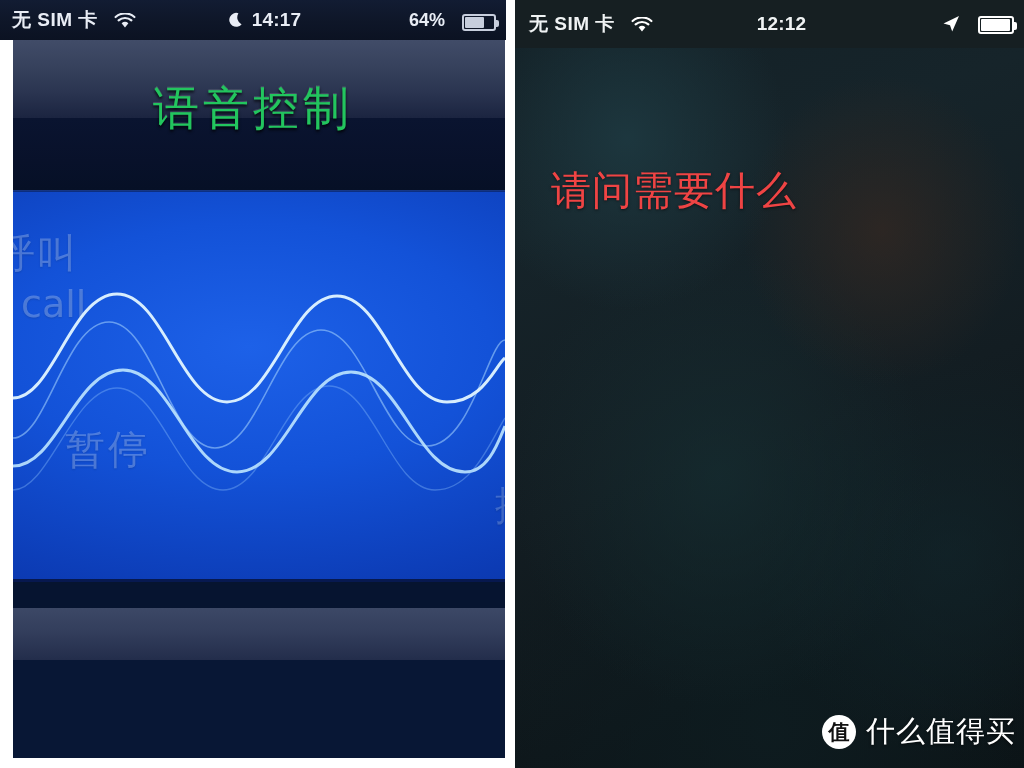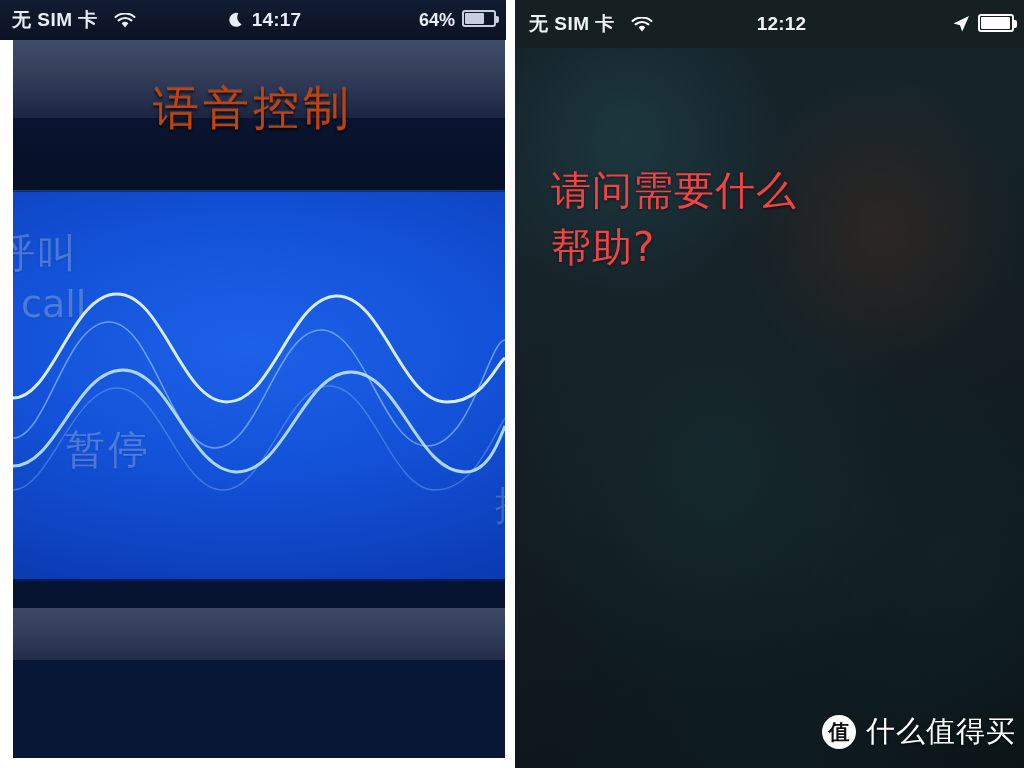--- a/index.html
+++ b/index.html
@@ -57,22 +57,22 @@
     display: flex;
     align-items: center;
     justify-content: center;
     gap: 7px;
     padding-left: 24px;
   }
   .sb-right-group {
     position: absolute;
     right: 10px;
     display: flex;
-    align-items: flex-start;
-    gap: 7px;
+    align-items: flex-end;
+    gap: 17px;
   }
   .sim-text { letter-spacing: 0.5px; font-size: 19px; }
   .wifi-icon { display: inline-block; width: 22px; height: 16px; }
   .moon-icon { display:inline-block; width: 16px; height: 17px; }
   .clock-text { font-size: 19px; font-weight: bold; letter-spacing: 0.2px;}
   .pct-text { font-size: 18px; font-weight: bold; }
   .battery {
     position: relative;
     width: 34px; height: 17px;
     border: 2px solid #c7cedd;
@@ -107,21 +107,21 @@
     left: 0; top: 118px;
     width: 506px;
     height: 72px;
     background: linear-gradient(to bottom, #0a1430 0%, #08112a 60%, #061026 100%);
   }
   .vc-title {
     position: absolute;
     left: 0; top: 78px;
     width: 506px;
     text-align: center;
-    color: #c2410c;
+    color: #22c55e;
     font-size: 46px;
     font-weight: normal;
     letter-spacing: 4px;
     text-shadow: 0 2px 3px rgba(0,0,0,0.85), 0 -1px 0 rgba(255,255,255,0.15);
     font-family: "DejaVu Sans", "Liberation Sans", sans-serif;
   }
 
   
   .vc-panel {
     position: absolute;
@@ -420,21 +420,20 @@
           </svg>
         </span>
         <span class="battery-white">
           <span class="fill" style="width:90%"></span>
         </span>
       </div>
     </div>
 
     <div class="siri-prompt" style="left:36px;">
       <span class="line">请问需要什么</span>
-      <span class="line">帮助?</span>
     </div>
 
     <div class="watermark">
       <span class="wm-logo">值</span>
       <span class="wm-text">什么值得买</span>
     </div>
   </div>
 
 </div>
 

